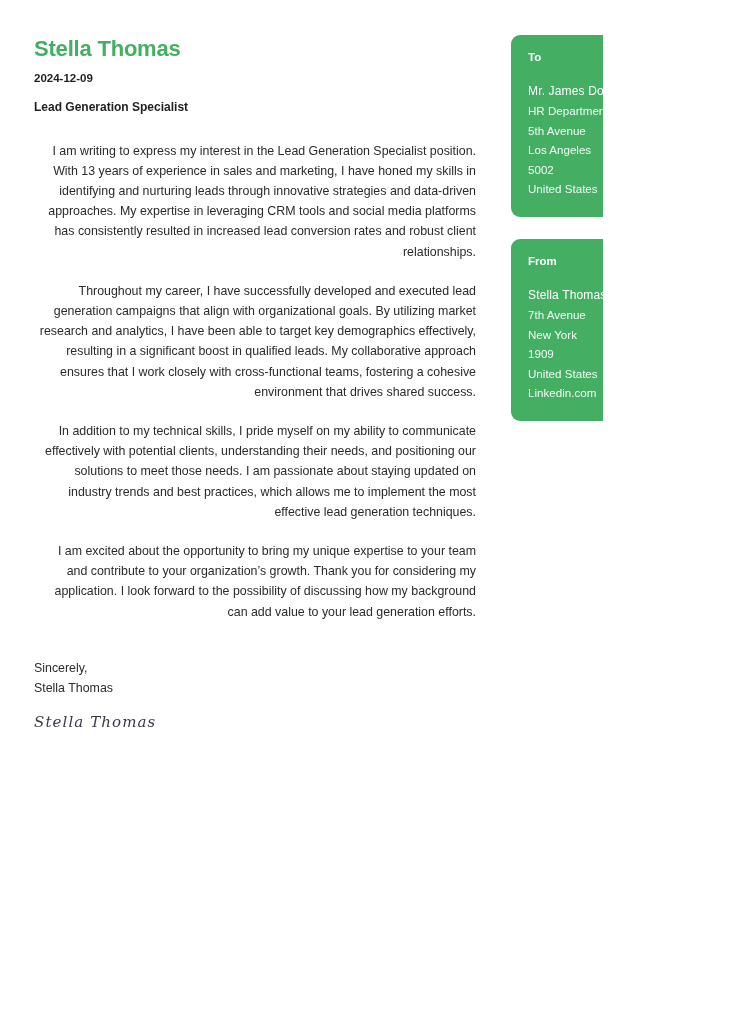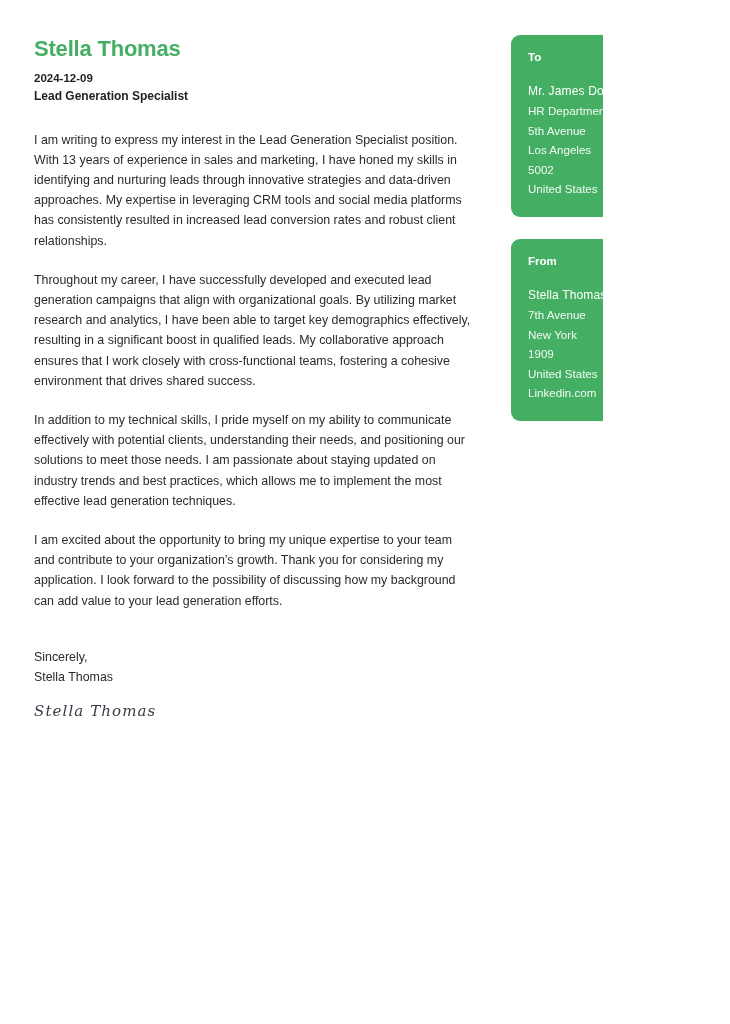--- a/index.html
+++ b/index.html
@@ -37,21 +37,21 @@
     color: #44ae63;
     letter-spacing: -0.2px;
     line-height: 1.2;
     margin: 0 0 10px 0;
   }
 
   .letter-date {
     font-size: 11.5px;
     font-weight: bold;
     color: #1f1f1f;
-    margin: 0 0 3px 0;
+    margin: 0 0 14px 0;
     line-height: 1.2;
   }
 
   .job-title {
     font-size: 12px;
     font-weight: bold;
     color: #1f1f1f;
     margin: 0 0 26px 0;
     line-height: 1.2;
   }
@@ -61,21 +61,21 @@
     color: #2b2b2b;
     line-height: 20px;
     margin: 0 0 19px 0;
   }
 
   .body-paragraph {
     font-size: 12.4px;
     color: #2b2b2b;
     line-height: 20.2px;
     margin: 0 0 19px 0;
-    text-align: left;
+    text-align: right;
   }
 
   .closing-block {
     margin-top: 36px;
   }
   .closing-line {
     font-size: 12.4px;
     color: #2b2b2b;
     line-height: 20.5px;
   }

